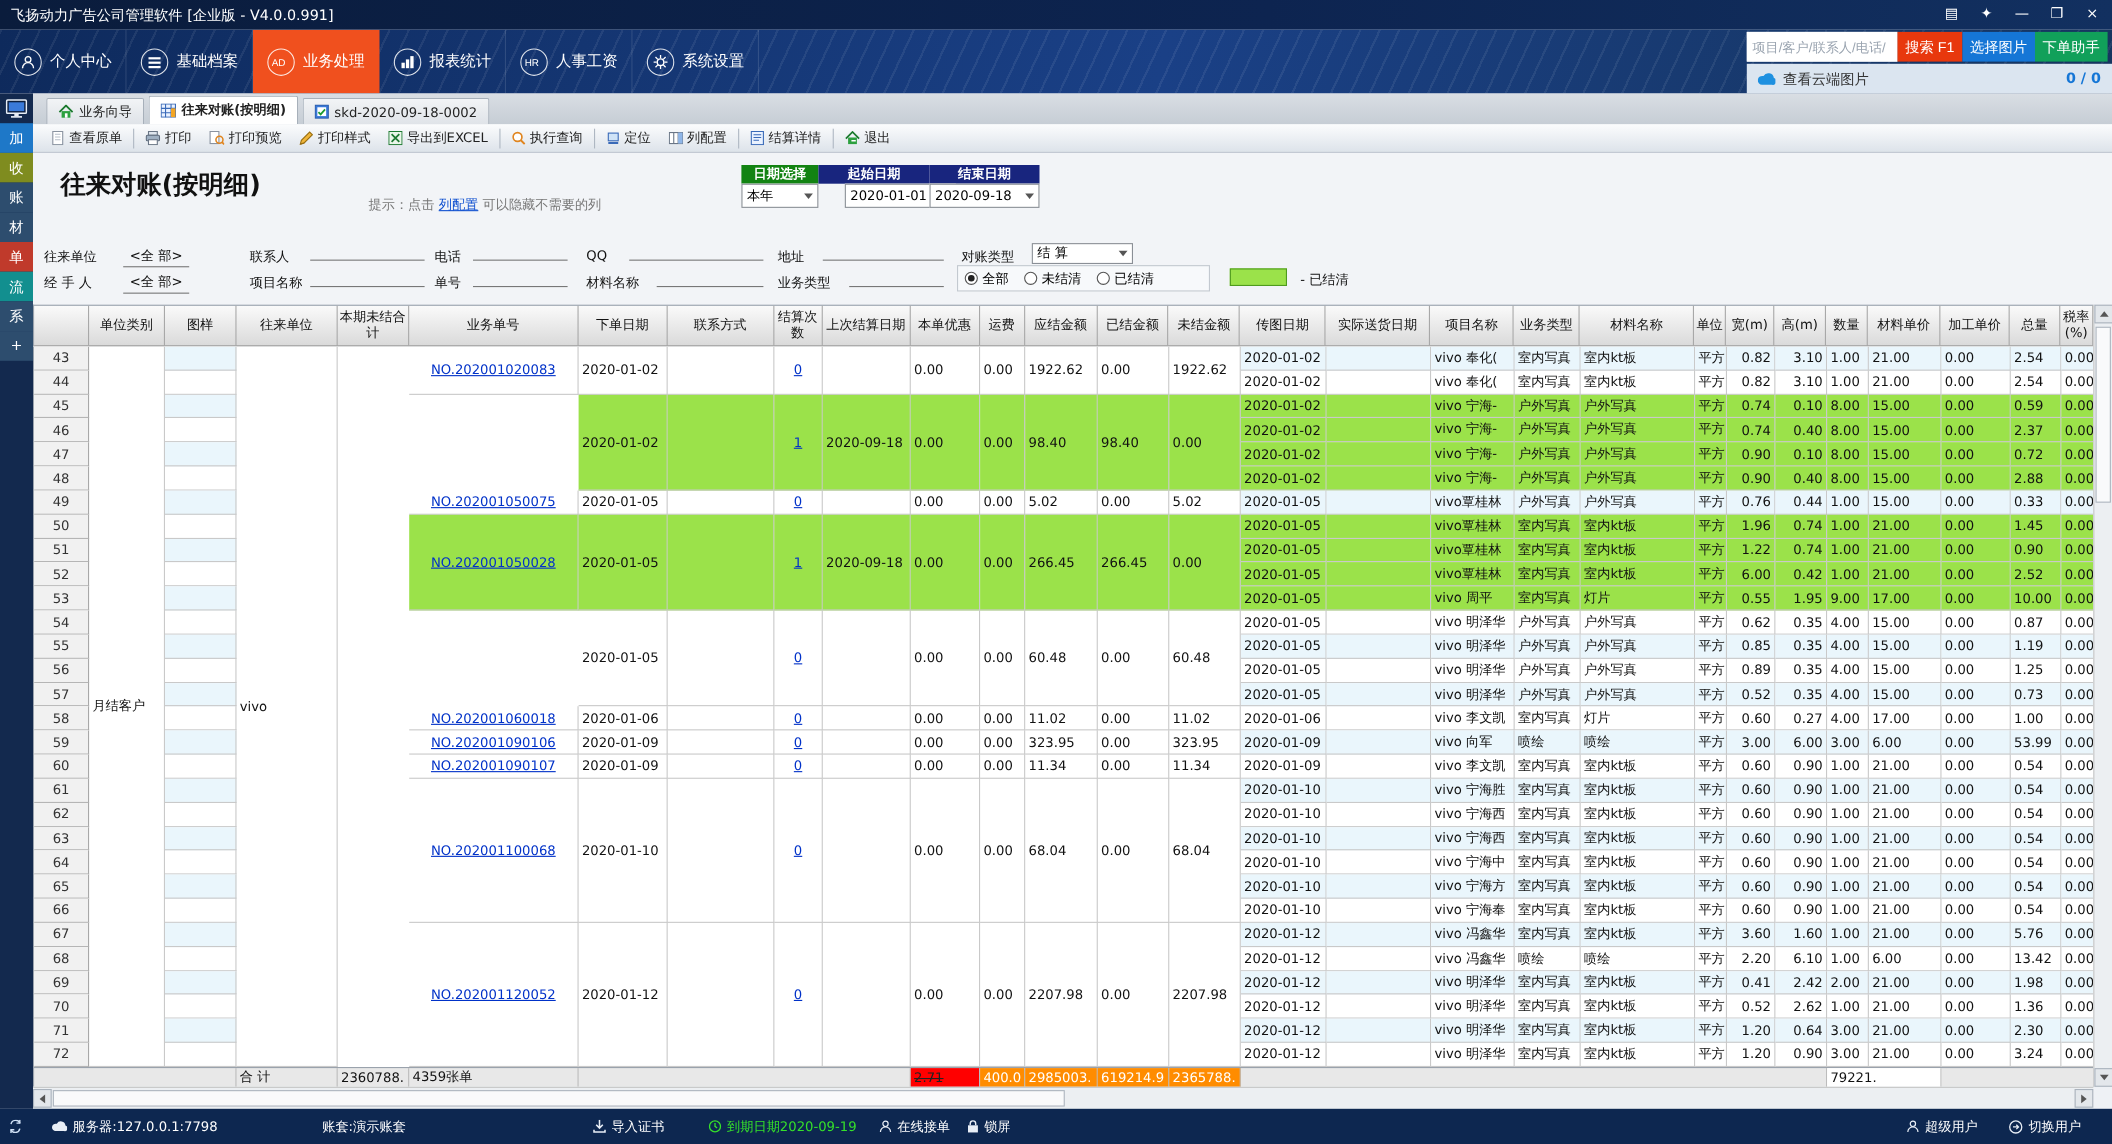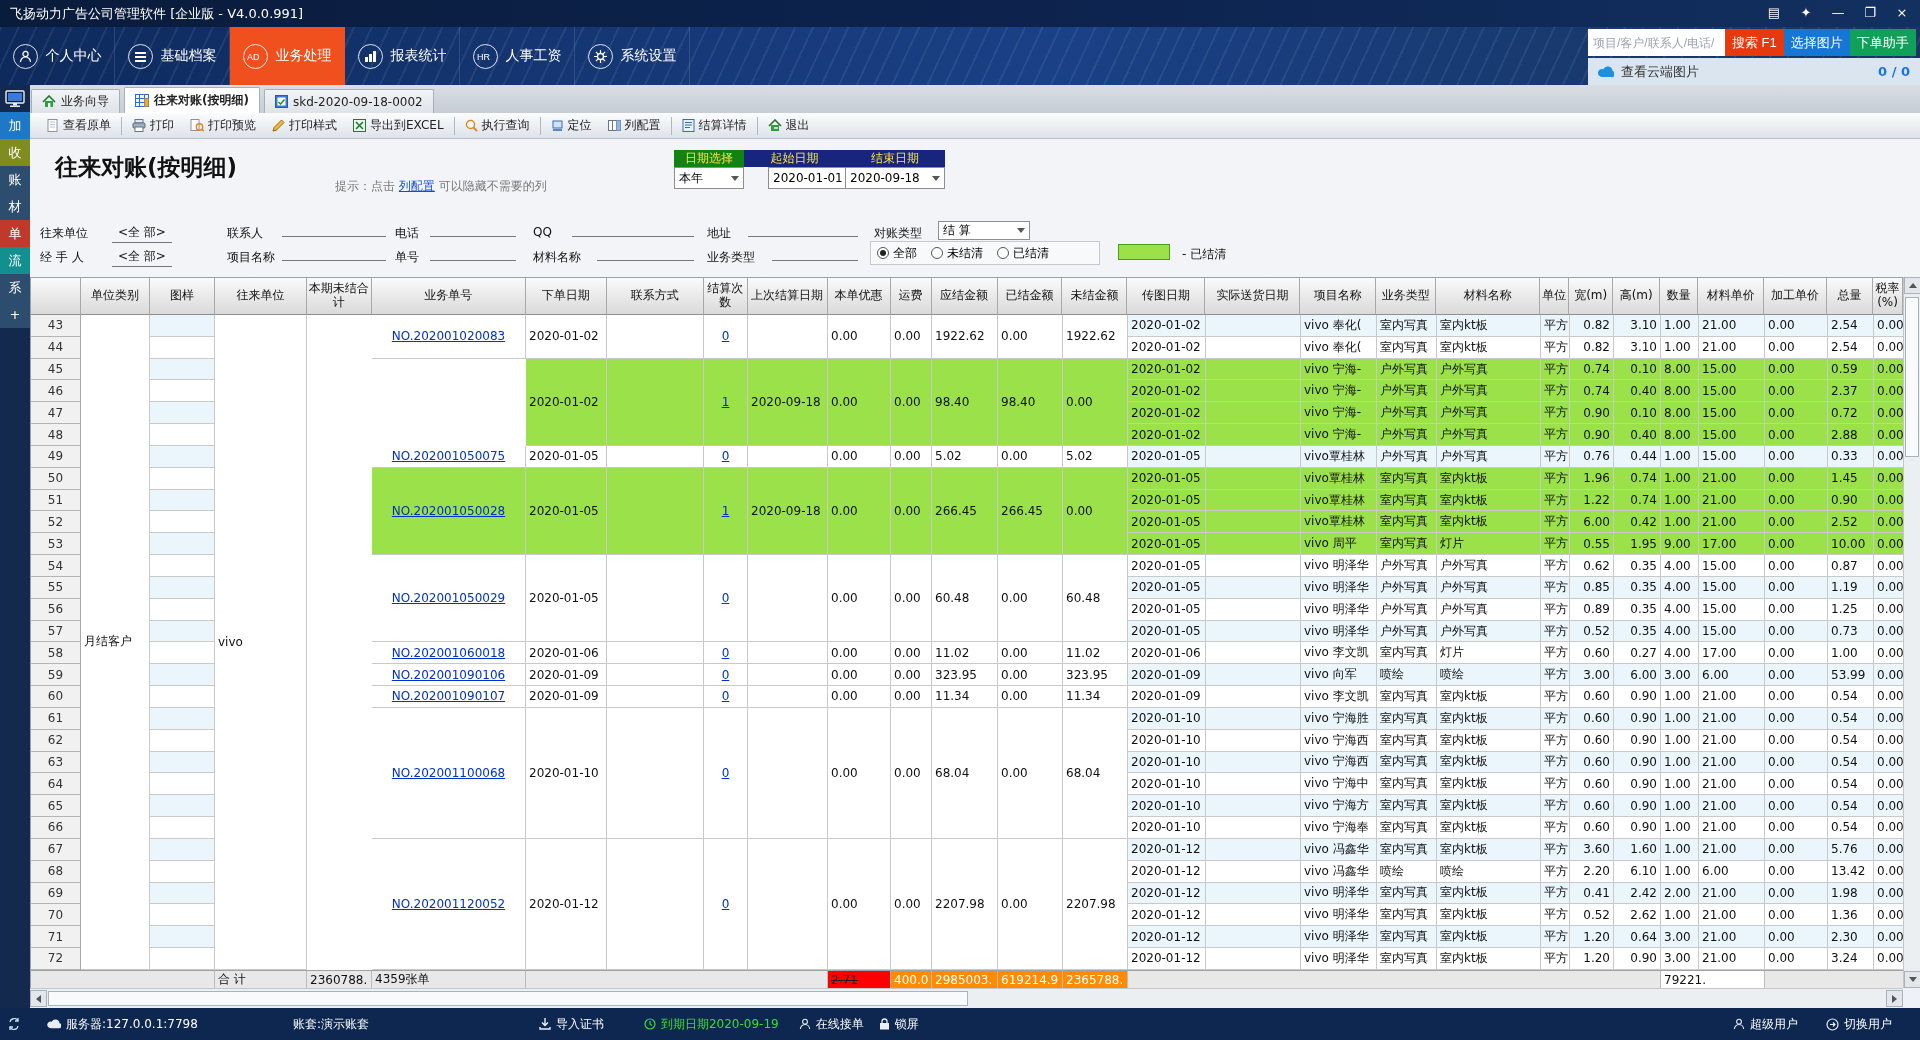--- a/index.html
+++ b/index.html
@@ -23,39 +23,39 @@
   .navcirc { width:25px; height:25px; border-radius:50%; border:1.5px solid rgba(255,255,255,0.85); display:flex; align-items:center; justify-content:center; font-size:9px; color:#fff; flex:0 0 auto; }
 
   #searchrow { position:absolute; left:1588px; top:29px; height:27px; display:flex; }
   #searchinput { width:137px; height:27px; border:1px solid #fff; background:#fff; font-size:12px; padding:0 4px; color:#333; }
   #searchinput::placeholder { color:#9aa4b0; }
   .srchbtn { height:27px; color:#fff; font-size:13px; border:none; padding:0 7px; cursor:pointer; white-space:nowrap; }
   #cloudstrip { position:absolute; left:1588px; top:58px; width:332px; height:27px; background:#dbe5f0; display:flex; align-items:center; font-size:13px; color:#333; padding:0 10px; gap:7px; }
   #cloudcount { margin-left:auto; color:#1576d6; font-weight:bold; }
 
   
-  #tabstrip { left:30px; top:85px; width:1890px; height:28px; background:linear-gradient(#d9dee4,#c6cdd5); display:flex; align-items:flex-end; padding-left:1px; }
+  #tabstrip { left:30px; top:85px; width:1890px; height:28px; background:linear-gradient(#d9dee4,#c6cdd5); display:flex; align-items:flex-end; padding-left:12px; }
   .tab { height:24px; display:flex; align-items:center; gap:5px; padding:0 10px; font-size:12px; background:linear-gradient(#f2f4f6,#dfe3e8); border:1px solid #a7b0ba; border-bottom:none; border-radius:2px 2px 0 0; margin-right:4px; color:#222; cursor:pointer; white-space:nowrap; }
   .tab.active { background:#fff; font-weight:bold; height:26px; }
 
   
   #toolbar { left:30px; top:113px; width:1890px; height:26px; background:linear-gradient(#fbfcfd,#dde3ea); border-bottom:1px solid #b8c0ca; display:flex; align-items:center; padding-left:8px; }
   .tbtn { display:flex; align-items:center; gap:4px; font-size:12px; color:#222; padding:0 8px; height:22px; cursor:pointer; white-space:nowrap; }
   .tbsep { width:1px; height:18px; background:#aeb7c2; margin:0 2px; }
 
   
   #sidebar { left:0; top:85px; width:30px; height:923px; background:#13294e; display:flex; flex-direction:column; align-items:center; }
   .sbtile { width:30px; height:27px; display:flex; align-items:center; justify-content:center; color:#fff; font-size:13px; cursor:pointer; }
 
   
   #querypanel { left:30px; top:139px; width:1890px; height:138px; background:#f2f4f7; }
   #pagetitle { position:absolute; left:55px; top:152px; font-size:23px; font-weight:bold; color:#111; }
   #hint { position:absolute; left:335px; top:178px; font-size:12px; color:#777; }
   #hint a { color:#1050d0; text-decoration:underline; cursor:pointer; }
-  .dp-h { position:absolute; top:150px; height:17px; color:#fde047; font-size:12px; font-weight:normal; display:flex; align-items:center; justify-content:center; }
+  .dp-h { position:absolute; top:150px; height:17px; color:#ffffff; font-size:12px; font-weight:bold; display:flex; align-items:center; justify-content:center; }
   .dp-v { position:absolute; top:167px; height:22px; background:#fff; border:1px solid #8a8f96; font-size:12px; display:flex; align-items:center; padding:0 4px; cursor:pointer; }
   .caret { width:0; height:0; border-left:4px solid transparent; border-right:4px solid transparent; border-top:5px solid #555; margin-left:auto; }
   .flab { position:absolute; font-size:12px; color:#111; white-space:nowrap; }
   .fline { position:absolute; border-bottom:1px solid #777; height:15px; }
   .flink { position:absolute; font-size:12px; color:#111; border-bottom:1px solid #777; padding:0 6px 1px 6px; cursor:pointer; white-space:nowrap; }
   .fselect { position:absolute; background:#fff; border:1px solid #8a8f96; font-size:12px; display:flex; align-items:center; padding:0 4px; height:19px; cursor:pointer; }
   .radio { display:inline-flex; align-items:center; gap:4px; font-size:12px; margin-right:14px; cursor:pointer; }
   .rdot { width:12px; height:12px; border-radius:50%; border:1px solid #555; background:#fff; display:inline-flex; align-items:center; justify-content:center; }
   .rdot.on::after { content:""; width:6px; height:6px; border-radius:50%; background:#222; }
   #radiobox { position:absolute; left:870px; top:241px; width:230px; height:24px; border:1px solid #c3c9d0; display:flex; align-items:center; padding-left:6px; background:#f7f9fb; }
@@ -954,23 +954,20 @@
     <div class="c green" style="grid-column:8;grid-row:8 / span 4"></div>
     <div class="c green ctr" style="grid-column:9;grid-row:8 / span 4">
       <span class="lnk">1</span>
     </div>
     <div class="c green" style="grid-column:10;grid-row:8 / span 4">2020-09-18</div>
     <div class="c green" style="grid-column:11;grid-row:8 / span 4">0.00</div>
     <div class="c green" style="grid-column:12;grid-row:8 / span 4">0.00</div>
     <div class="c green" style="grid-column:13;grid-row:8 / span 4">266.45</div>
     <div class="c green" style="grid-column:14;grid-row:8 / span 4">266.45</div>
     <div class="c green" style="grid-column:15;grid-row:8 / span 4">0.00</div>
-    <div class="c  ctr" style="grid-column:6;grid-row:12 / span 4">
-      <span class="lnk">NO.202001050029</span>
-    </div>
     <div class="c " style="grid-column:7;grid-row:12 / span 4">2020-01-05</div>
     <div class="c " style="grid-column:8;grid-row:12 / span 4"></div>
     <div class="c  ctr" style="grid-column:9;grid-row:12 / span 4">
       <span class="lnk">0</span>
     </div>
     <div class="c " style="grid-column:10;grid-row:12 / span 4"></div>
     <div class="c " style="grid-column:11;grid-row:12 / span 4">0.00</div>
     <div class="c " style="grid-column:12;grid-row:12 / span 4">0.00</div>
     <div class="c " style="grid-column:13;grid-row:12 / span 4">60.48</div>
     <div class="c " style="grid-column:14;grid-row:12 / span 4">0.00</div>

